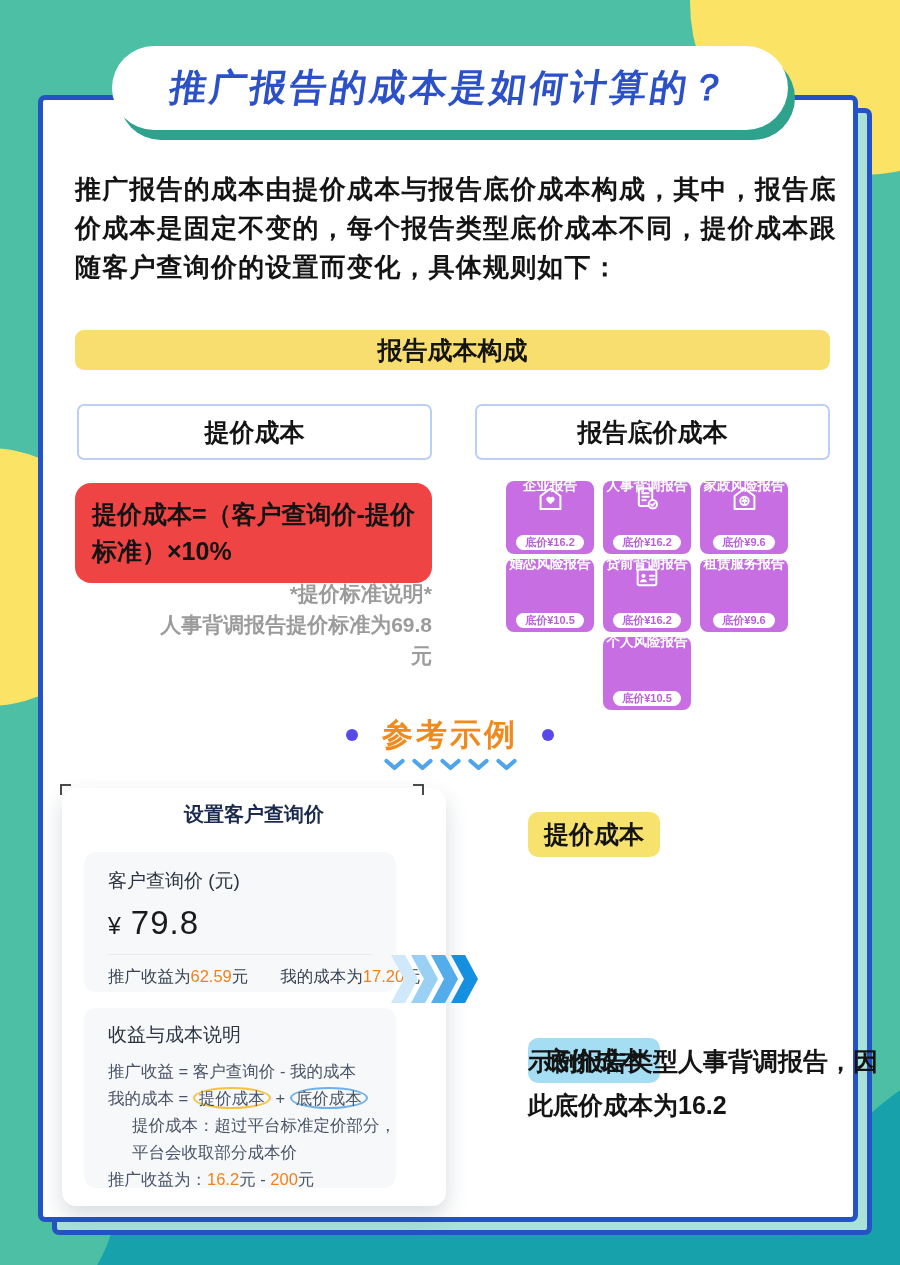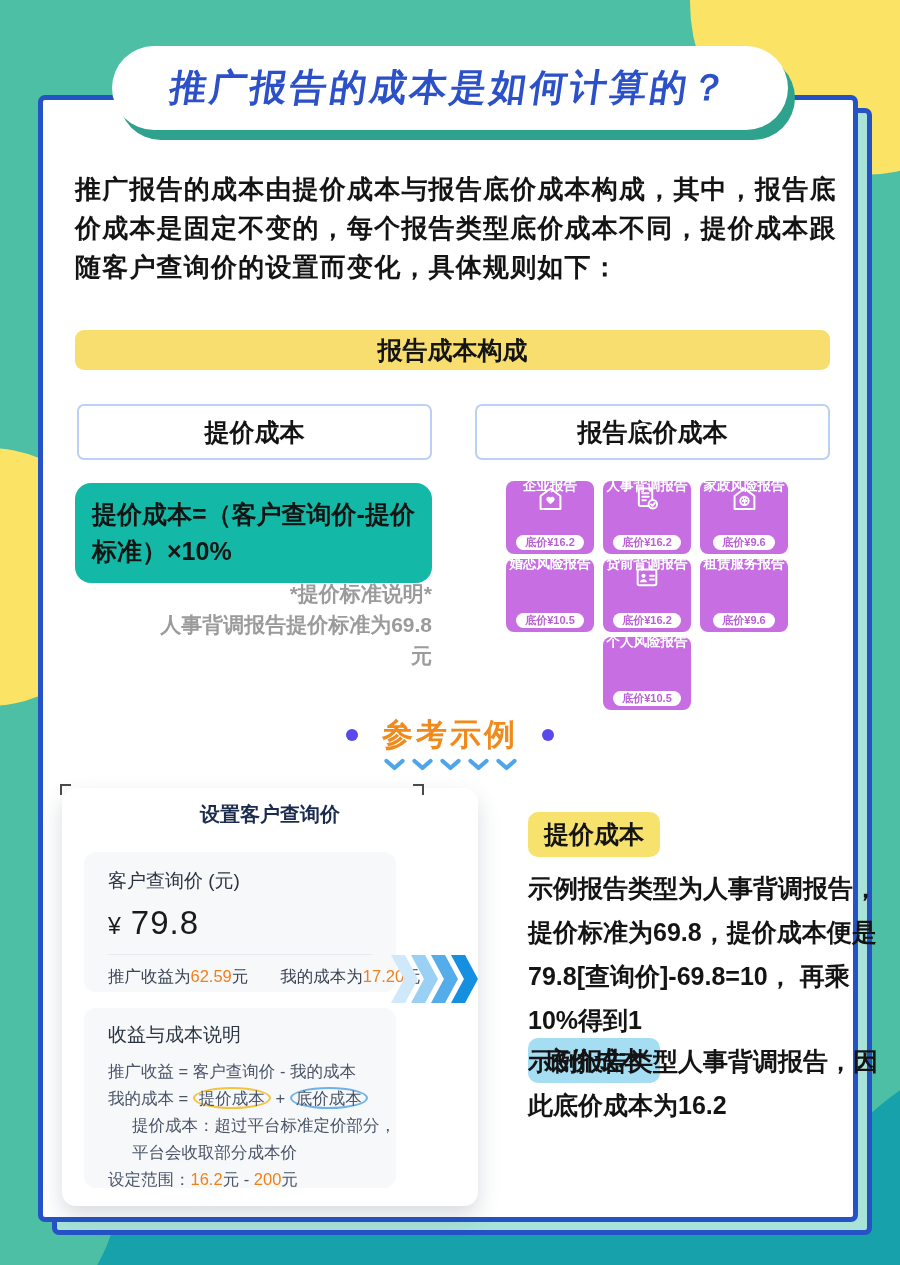--- a/index.html
+++ b/index.html
@@ -28,21 +28,21 @@
   
   .banner{position:absolute;left:75px;top:330px;width:755px;height:40px;background:#F8DE6E;
           border-radius:9px;display:flex;align-items:center;justify-content:center;
           font-size:25px;font-weight:700;color:#141414;z-index:3;}
   .wbox{position:absolute;top:404px;width:355px;height:56px;background:#fff;border:2px solid #BCCFF4;
         border-radius:7px;box-sizing:border-box;display:flex;align-items:center;justify-content:center;
         font-size:25px;font-weight:700;color:#141414;z-index:3;}
   .wbox.left{left:77px;} .wbox.right{left:475px;}
   
   .formula{position:absolute;left:75px;top:483px;width:357px;box-sizing:border-box;padding:13px 17px;
-           background:#14b8a6;border-radius:16px;font-size:25px;font-weight:700;line-height:37px;
+           background:#ef4444;border-radius:16px;font-size:25px;font-weight:700;line-height:37px;
            color:#141414;z-index:3;}
   .note{position:absolute;left:75px;top:578px;width:357px;text-align:right;color:#9B9B9B;
         font-size:21px;font-weight:700;line-height:31px;z-index:3;}
   
   .tiles{position:absolute;left:506px;top:481px;width:285px;display:flex;flex-wrap:wrap;
          gap:5px 9px;z-index:3;}
   .tile{width:88px;height:73px;background:#C76FE2;border-radius:8px;display:flex;flex-direction:column;
         align-items:center;justify-content:flex-end;padding-bottom:4px;box-sizing:border-box;color:#fff;gap:37px;}
   .tile:last-child{margin-left:97px;}
   .tile svg{height:28px;margin-bottom:1px;}
@@ -50,21 +50,21 @@
   .tile-price{margin-top:3px;background:#fff;color:#BB5FD8;font-size:11px;font-weight:700;
               border-radius:8px;padding:1px 9px;line-height:13px;white-space:nowrap;}
   
   .example-head{position:absolute;left:0;top:714px;width:900px;display:flex;align-items:center;
                 justify-content:center;gap:24px;z-index:3;}
   .dot{width:12px;height:12px;border-radius:50%;background:#5948EB;}
   .example-title{font-size:31px;font-weight:700;color:#F08A1C;letter-spacing:3px;}
   .chev-row{position:absolute;left:0;top:757px;width:900px;display:flex;justify-content:center;
             gap:5px;z-index:3;}
   
-  .phone{position:absolute;left:62px;top:788px;width:416px;height:418px;background:#fff;
+  .phone{position:absolute;left:62px;top:788px;width:384px;height:418px;background:#fff;
          border-radius:14px;box-shadow:0 10px 22px rgba(40,60,85,.18);z-index:3;}
   .phone-header{text-align:center;padding-top:13px;font-size:20px;font-weight:700;color:#1B2B4D;}
   .pcard{position:absolute;left:22px;width:312px;background:#F7F8FA;border-radius:12px;
          box-sizing:border-box;padding:16px 24px;}
   .pcard1{top:64px;height:140px;}
   .pcard2{top:220px;height:180px;padding-top:14px;}
   .plabel{font-size:19px;color:#2B3442;font-weight:500;}
   .price-row{margin-top:10px;color:#1A1A1A;}
   .cur{font-size:23px;font-weight:500;}
   .val{font-size:33px;font-weight:500;margin-left:10px;letter-spacing:1px;}
@@ -243,30 +243,29 @@
       <div class="pnotes-title">收益与成本说明</div>
       <div class="pline">推广收益 = 客户查询价 - 我的成本</div>
       <div class="pline">
         <span>我的成本 =</span>
         <span class="oval-y">提价成本</span>
         <span>+</span>
         <span class="oval-b">底价成本</span>
       </div>
       <div class="pline wrapline">提价成本：超过平台标准定价部分，平台会收取部分成本价</div>
       <div class="pline">
-        <span>设定范围：</span><span class="orange">16.2</span><span>元</span><span> - </span><span class="orange">200</span><span>元</span>
+        <span>推广收益为：</span><span class="orange">16.2</span><span>元</span><span> - </span><span class="orange">200</span><span>元</span>
       </div>
     </div>
   </div>
 
   <div class="arrows">
     <span class="arrow a1"></span>
     <span class="arrow a2"></span>
     <span class="arrow a3"></span>
     <span class="arrow a4"></span>
   </div>
 
   <div class="hl-label hl-yellow">提价成本</div>
-  <div class="rpara rpara1">示例报告类型为人事背调报告，提价标准为69.8，提价成本便是79.8[查询价]-69.8=10， 再乘10%得到1</div>
   <div class="hl-label hl-blue">底价成本</div>
   <div class="rpara rpara2">示例报告类型人事背调报告，因此底价成本为16.2</div>
 
 </div>
 
 </body></html>

